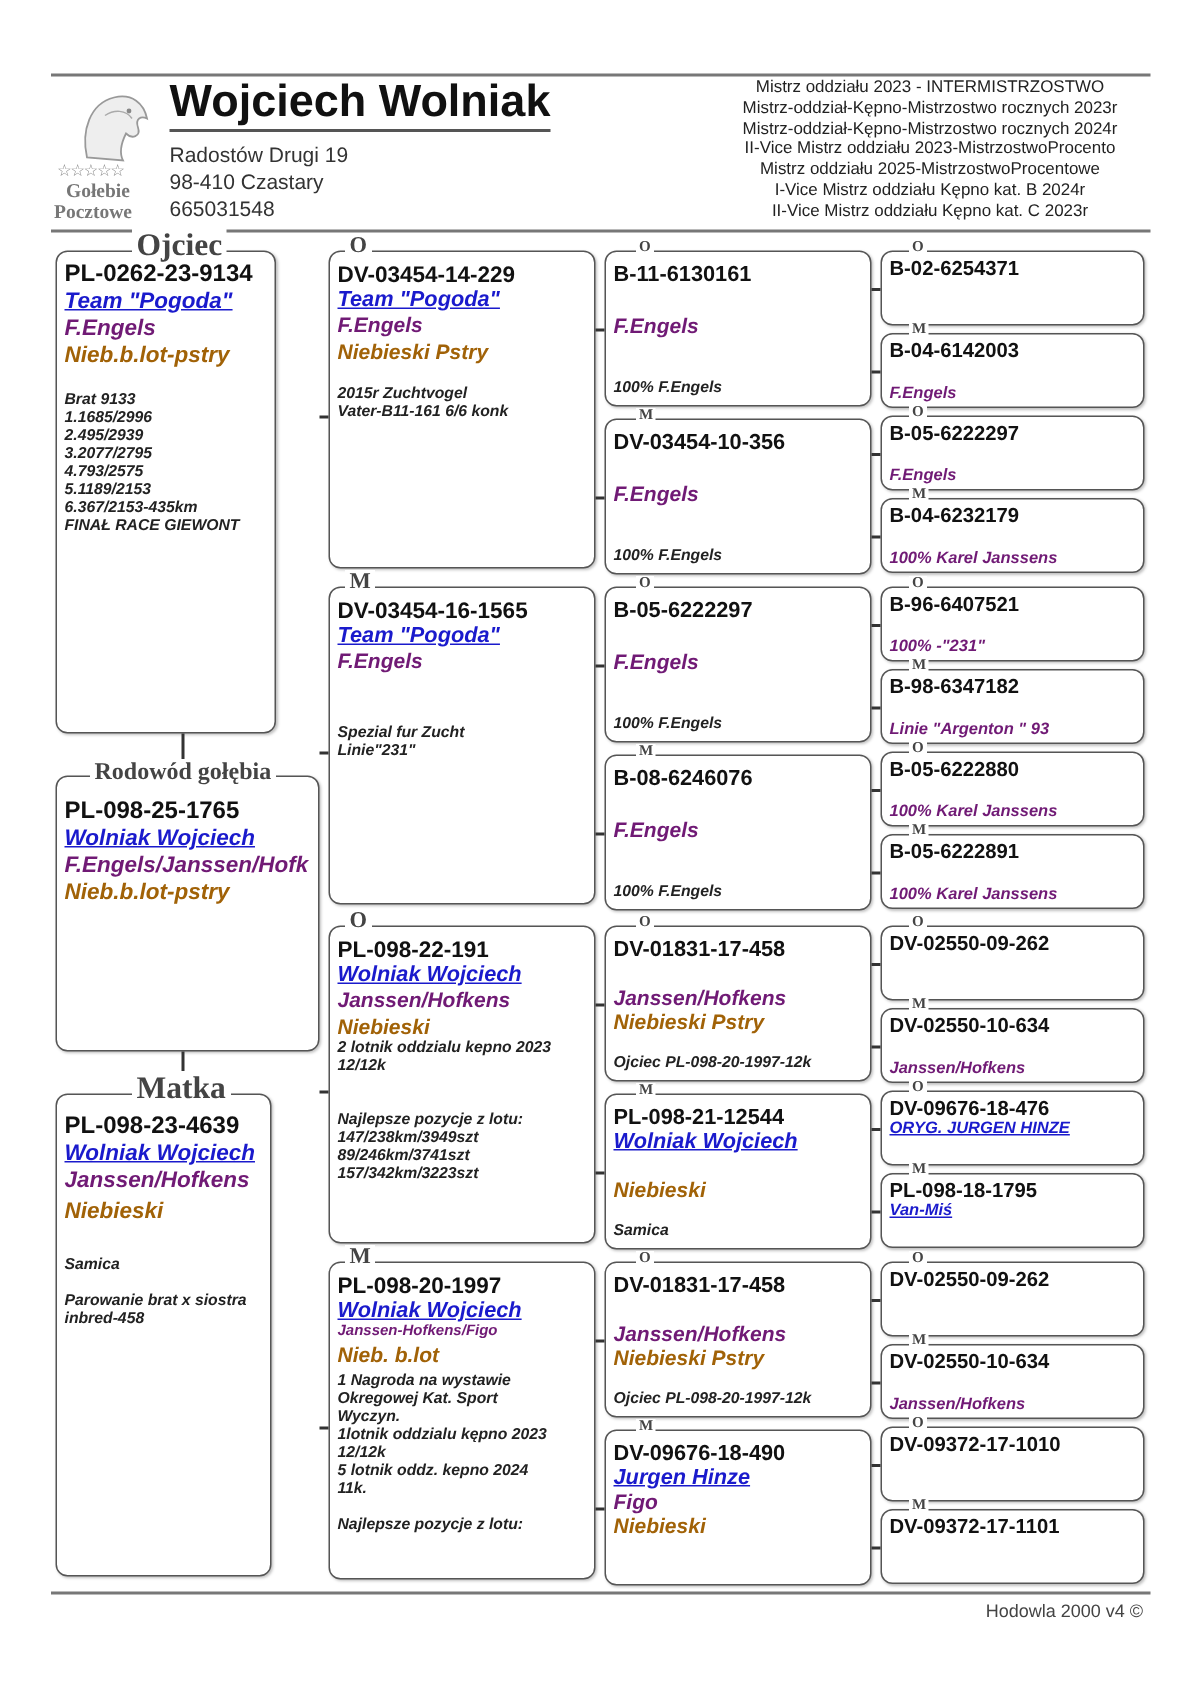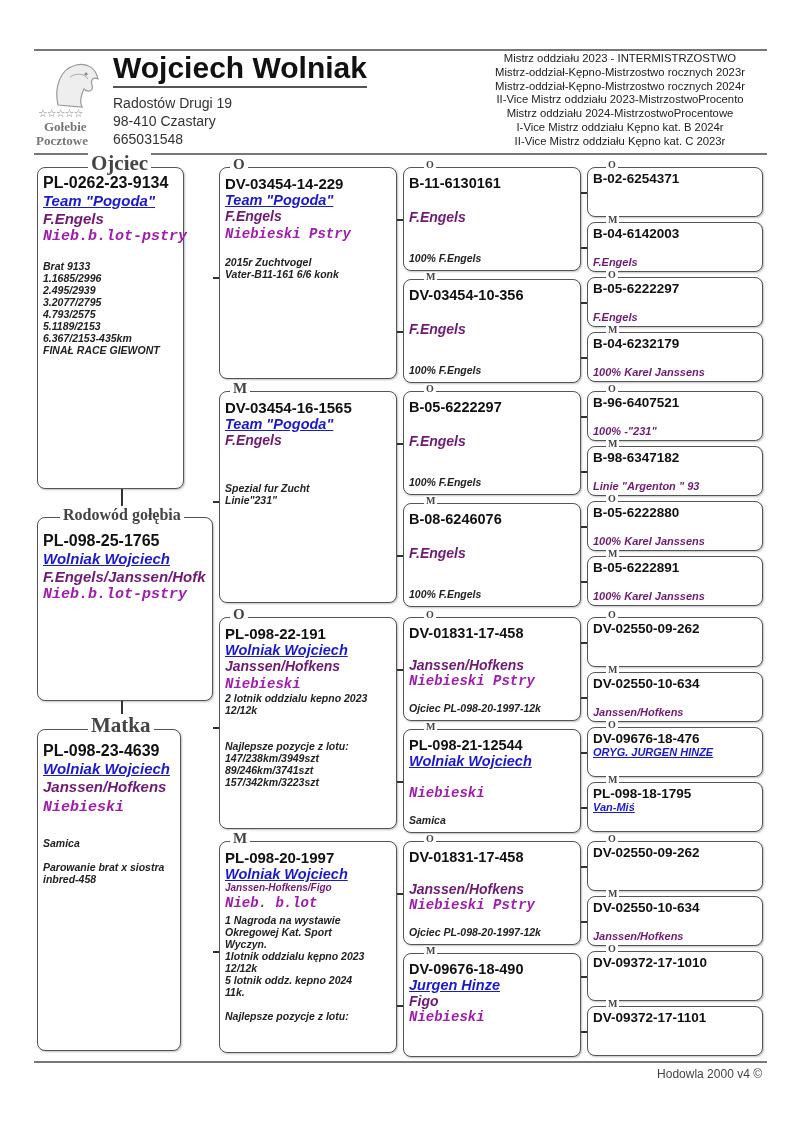--- a/index.html
+++ b/index.html
@@ -20,21 +20,21 @@
          box-shadow:1px 1px 2px rgba(0,0,0,0.25); box-sizing:border-box; padding:0 5px; }
   .legend { position:absolute; top:-11px; background:#fff; padding:0 3px; font-family:"Liberation Serif", serif;
             font-weight:bold; color:#444; line-height:16px; }
   .legend.big { font-size:21px; top:-16px; line-height:22px; }
   .legend.mid { font-size:16px; top:-12px; line-height:18px; }
   .legend.sm { font-size:15px; top:-12px; }
   .legend.xs { font-size:10px; top:-8px; line-height:10px; padding:0 2px; }
   .ring { font-weight:bold; color:#111; white-space:nowrap; }
   .owner { font-weight:bold; font-style:italic; color:#1a1acc; text-decoration:underline; white-space:nowrap; }
   .breed { font-weight:bold; font-style:italic; color:#701a75; white-space:nowrap; }
-  .color { font-weight:bold; font-style:italic; color:#a21caf; white-space:nowrap;font-family:Liberation Mono, monospace; }
+  .color { font-weight:bold; font-style:italic; color:#a16207; white-space:nowrap; }
   .note { font-weight:bold; font-style:italic; color:#222; font-size:10.5px; line-height:12px; }
   .line { position:absolute; background:#333; }
   .footer { position:absolute; right:38px; top:1067px; font-size:12px; color:#444; }
   .gen1 .ring { font-size:16px; margin-top:6px; }
   .gen1 .owner, .gen1 .breed, .gen1 .color { font-size:15px; line-height:18px; }
   .gen2 .ring { font-size:15px; margin-top:7px; }
   .gen3 .ring { font-size:14.5px; margin-top:7px; }
   .gen4 .ring { font-size:13.5px; margin-top:3px; }
 </style>
 </head>
@@ -53,21 +53,21 @@
 </div>
 <div class="owner-name">Wojciech Wolniak</div>
 <div class="owner-line" style="top:95px;">Radostów Drugi 19</div>
 <div class="owner-line" style="top:113px;">98-410 Czastary</div>
 <div class="owner-line" style="top:131px;">665031548</div>
 <div class="titles">
   <div>Mistrz oddziału 2023 - INTERMISTRZOSTWO</div>
   <div>Mistrz-oddział-Kępno-Mistrzostwo rocznych 2023r</div>
   <div>Mistrz-oddział-Kępno-Mistrzostwo rocznych 2024r</div>
   <div>II-Vice Mistrz oddziału 2023-MistrzostwoProcento</div>
-  <div>Mistrz oddziału 2024-MistrzostwoProcentowe</div>
+  <div>Mistrz oddziału 2025-MistrzostwoProcentowe</div>
   <div>I-Vice Mistrz oddziału Kępno kat. B 2024r</div>
   <div>II-Vice Mistrz oddziału Kępno kat. C 2023r</div>
 </div>
 <div class="hr" style="top:153px;"></div>
 
 <div class="box gen1" style="left:37px; top:167px; width:147px; height:322px;">
   <div class="legend big" style="left:50px;">Ojciec</div>
   <div class="ring">PL-0262-23-9134</div>
   <div class="owner">Team "Pogoda"</div>
   <div class="breed">F.Engels</div>

